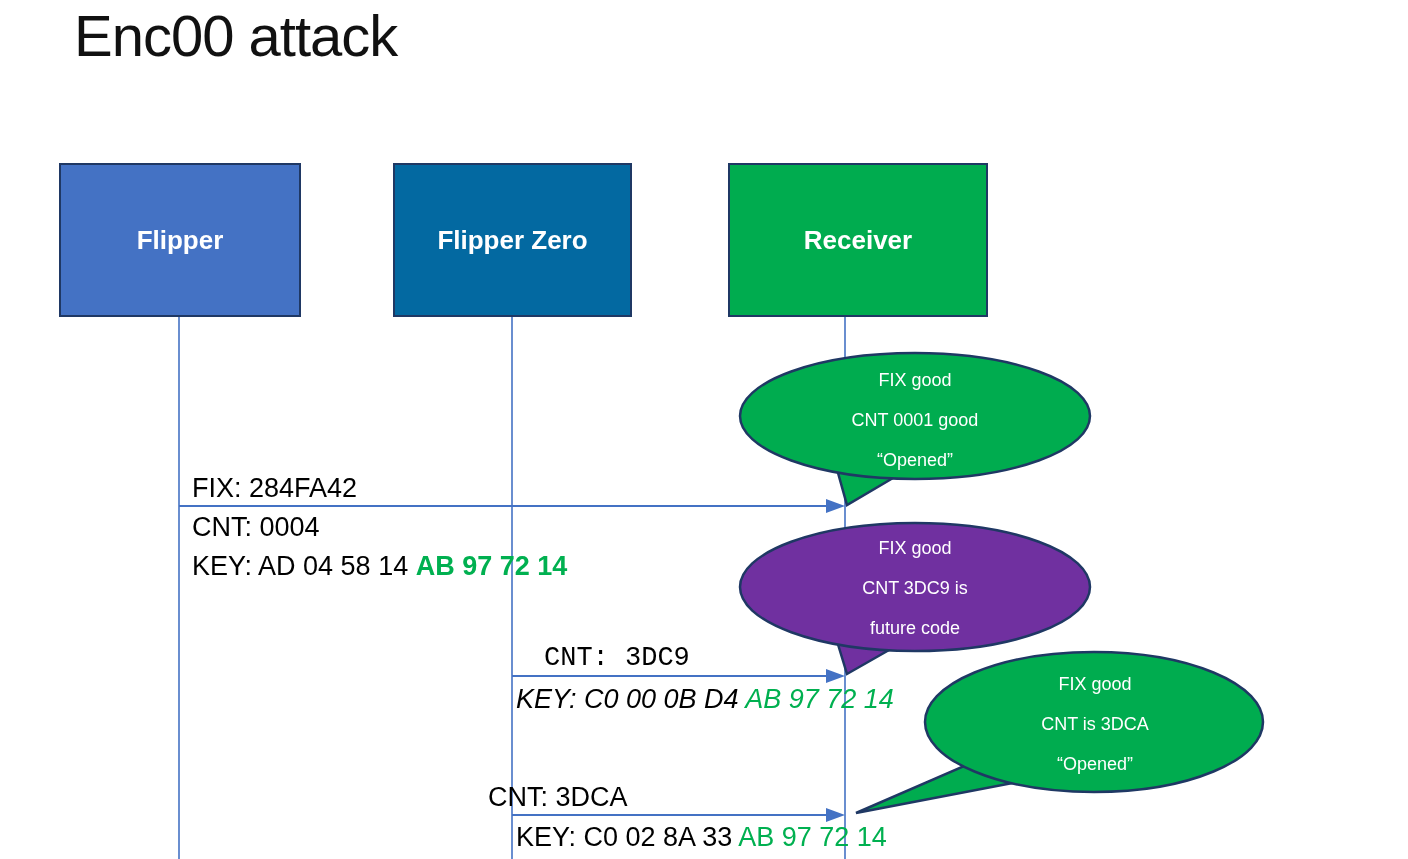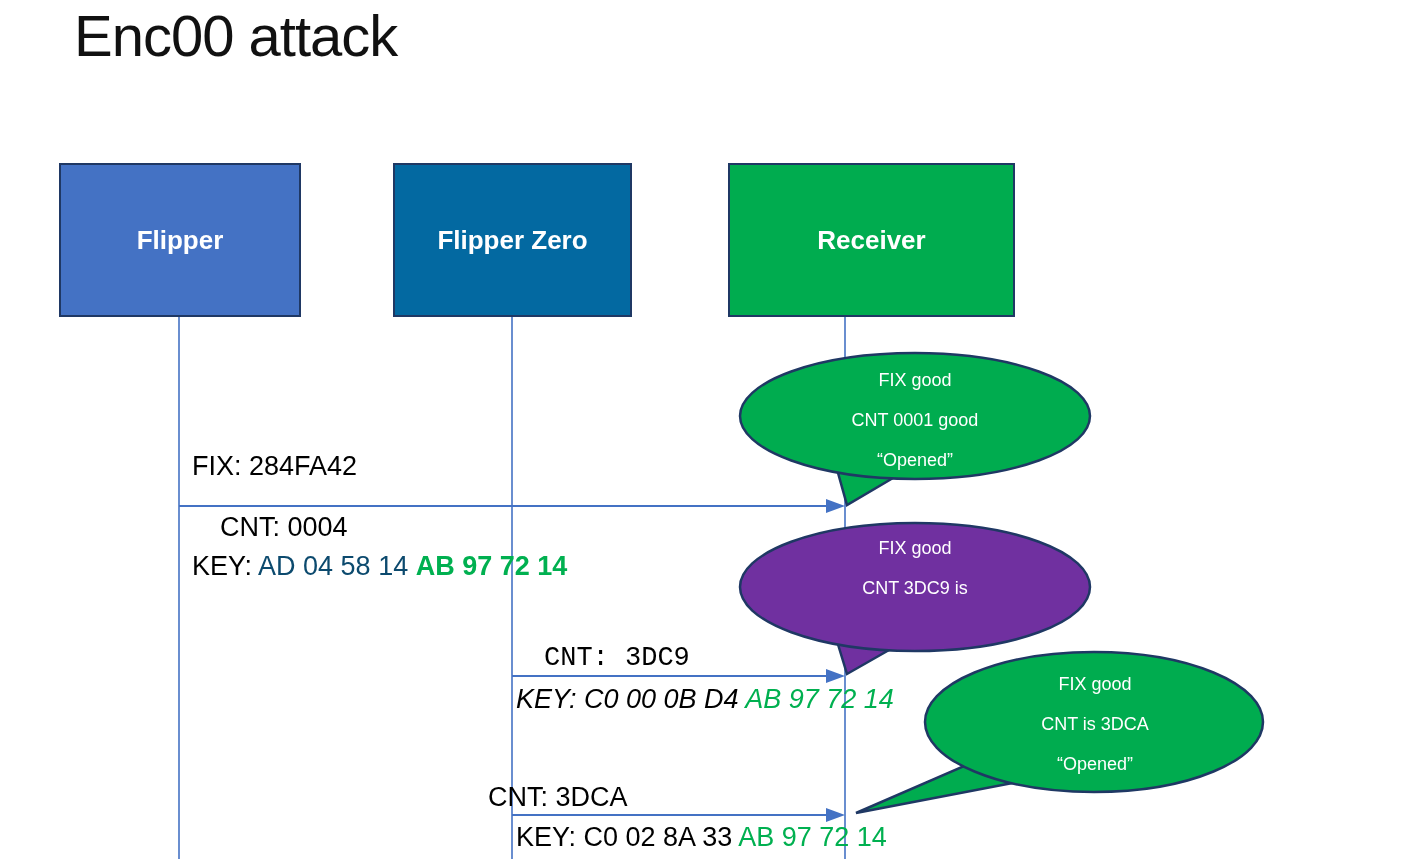--- a/index.html
+++ b/index.html
@@ -14,32 +14,32 @@
     font-size:58px; font-weight:300; color:#111111; letter-spacing:-1px;
   }
   .actor-box {
     position:absolute; top:163px; height:154px;
     border:2.5px solid #1F3864;
     display:flex; align-items:center; justify-content:center;
     color:#ffffff; font-size:26px; font-weight:600;
   }
   .actor-remote   { left:59px;  width:242px; background:#4472C4; }
   .actor-flipper  { left:393px; width:239px; background:#0369a1; }
-  .actor-receiver { left:728px; width:287px; background:#00AC4F; }
+  .actor-receiver { left:728px; width:260px; background:#00AC4F; }
   svg.diagram-layer { position:absolute; left:0; top:0; width:1408px; height:859px; }
   .lifeline { stroke:#4472C4; stroke-width:1.6; }
   .msg-line { stroke:#4472C4; stroke-width:1.8; }
   .msg-head { fill:#4472C4; }
   .shape-green  { fill:#00AC4F; stroke:#1F3864; stroke-width:2.5; }
   .shape-purple { fill:#7030A0; stroke:#1F3864; stroke-width:2.5; }
   .msg-label {
     position:absolute; font-size:27px; color:#000000; white-space:nowrap;
     line-height:30px;
   }
-  .key-red   { color:#0c4a6e; }
+  .key-red   { color:#000000; }
   .key-green { color:#00B050; }
   .key-green-bold { color:#00B050; font-weight:700; }
   .bubble-text {
     position:absolute; text-align:center; color:#ffffff;
     font-size:18px; font-weight:500; line-height:40px; white-space:nowrap;
   }
   .bubble1-text { left:740px; top:360px; width:350px; }
   .bubble2-text { left:740px; top:528px; width:350px; }
   .bubble3-text { left:925px; top:664px; width:340px; }
 </style>
@@ -78,24 +78,24 @@
     <polygon class="shape-green" points="833,455 847,505 910,468"></polygon>
     <ellipse class="shape-green" cx="915" cy="416" rx="175" ry="63"></ellipse>
 
     <polygon class="shape-purple" points="833,628 847,674 910,638"></polygon>
     <ellipse class="shape-purple" cx="915" cy="587" rx="175" ry="64"></ellipse>
 
     <polygon class="shape-green" points="978,760 856,813 1018,782"></polygon>
     <ellipse class="shape-green" cx="1094" cy="722" rx="169" ry="70"></ellipse>
   </svg>
 
-  <div class="msg-label" style="left:192px; top:451px;">
+  <div class="msg-label" style="left:192px; top:473px;">
     <span>FIX: 284FA42</span>
   </div>
-  <div class="msg-label" style="left:192px; top:512px;margin-left:28px;">
+  <div class="msg-label" style="left:192px; top:512px;">
     <span>CNT: 0004</span>
   </div>
   <div class="msg-label" style="left:192px; top:551px;">
     <span>KEY: </span><span class="key-red">AD 04 58 14 </span><span class="key-green-bold">AB 97 72 14</span>
   </div>
 
   <div class="msg-label" style="left:544px; top:643px;font-family:Liberation Mono, monospace;">
     <span>CNT: 3DC9</span>
   </div>
   <div class="msg-label" style="left:516px; top:684px;font-style:italic;">
@@ -110,20 +110,21 @@
   </div>
 
   <div class="bubble-text bubble1-text">
     <div>FIX good</div>
     <div>CNT 0001 good</div>
     <div>“Opened”</div>
   </div>
   <div class="bubble-text bubble2-text">
     <div>FIX good</div>
     <div>CNT 3DC9 is</div>
+    <div>future code</div>
   </div>
   <div class="bubble-text bubble3-text">
     <div>FIX good</div>
     <div>CNT is 3DCA</div>
     <div>“Opened”</div>
   </div>
 
 </div>
 
 </body></html>

